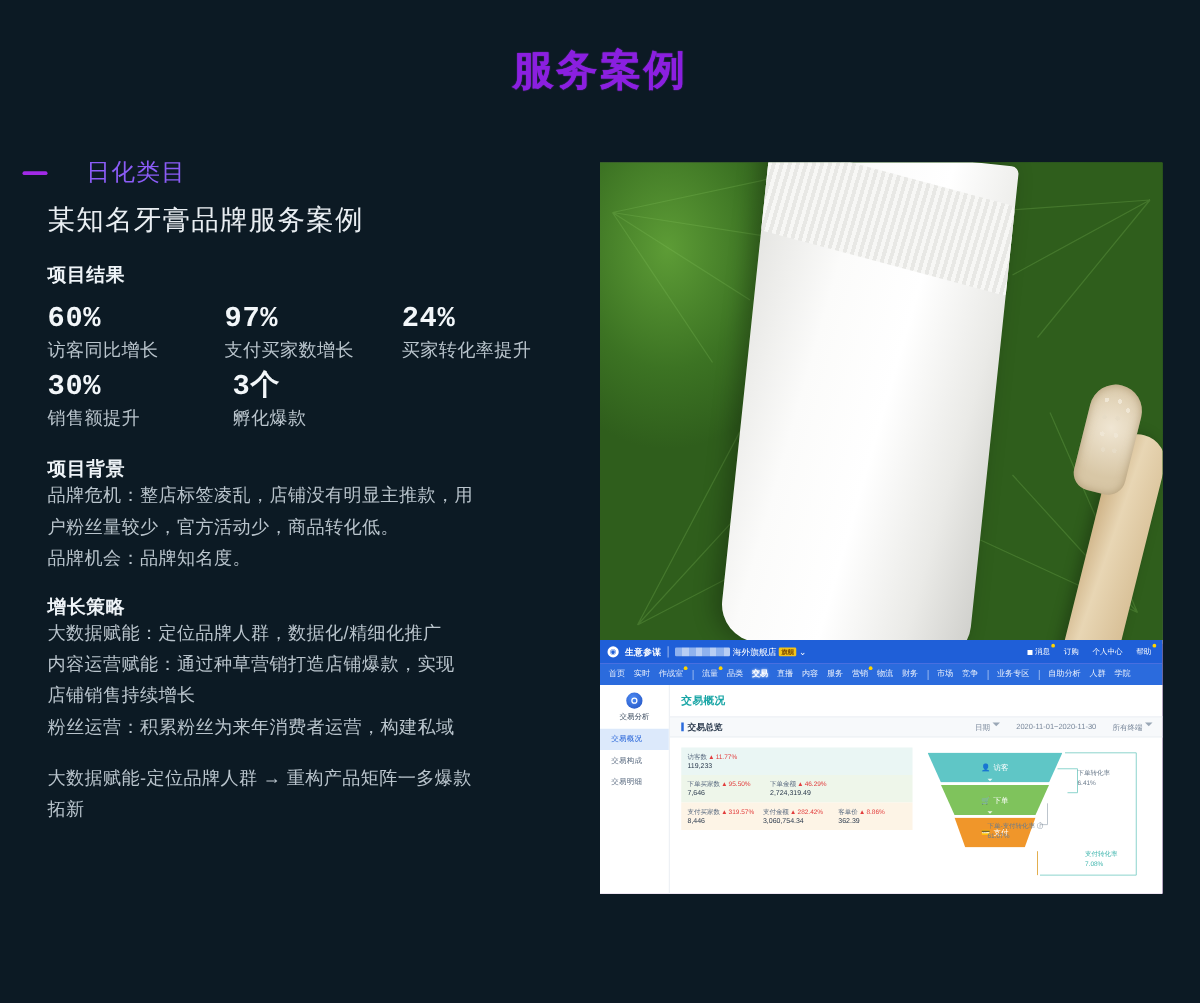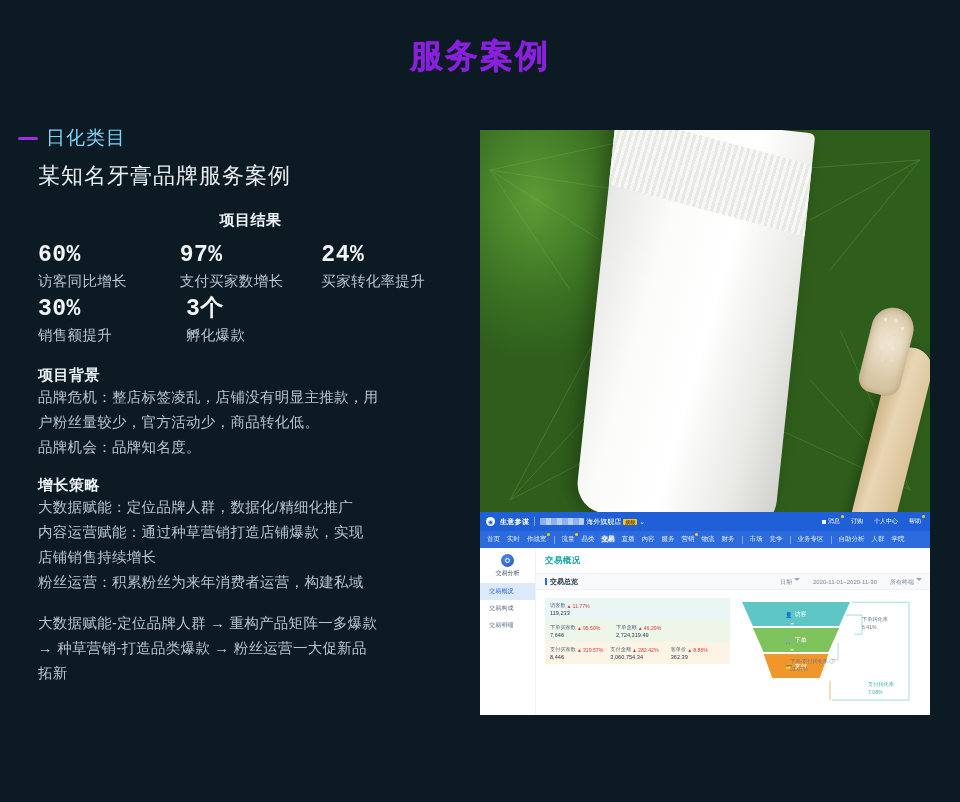--- a/index.html
+++ b/index.html
@@ -19,21 +19,21 @@
     color: #8b1fe0;
     text-shadow: 0 0 1px #9b2ff0;
   }
 
   
   .left-col {
     position: absolute; left: 18px; top: 125px; width: 445px;
   }
   .cat-row { display: flex; align-items: center; gap: 8px; }
   .cat-dash { width: 20px; height: 3px; background: #a22ae8; border-radius: 2px; display:block; }
-  .cat-label { font-size: 19px; color: #7dd3fc; font-weight: 500; letter-spacing: 1px; }
+  .cat-label { font-size: 19px; color: #8b5cf6; font-weight: 500; letter-spacing: 1px; margin-left: 23px; }
   .case-title {
     margin-top: 10px; margin-left: 20px;
     font-size: 22px; color: #e9eef2; letter-spacing: 1px;
   }
 
   .sec { margin-left: 20px; }
   .sec-h {
     font-size: 15px; font-weight: bold; color: #eef3f7;
     letter-spacing: .5px;
   }
@@ -234,21 +234,21 @@
 
   <div class="left-col">
 
     <div class="cat-row">
       <span class="cat-dash"></span>
       <span class="cat-label">日化类目</span>
     </div>
 
     <div class="case-title">某知名牙膏品牌服务案例</div>
 
-    <div class="sec" style="margin-top:20px;text-align:center;">
+    <div class="sec" style="margin-top:20px;">
       <div class="sec-h">项目结果</div>
     </div>
     <div class="metrics">
       <div class="m-row">
         <div class="m-cell">
           <div class="m-val">60%</div>
           <div class="m-lab">访客同比增长</div>
         </div>
         <div class="m-cell">
           <div class="m-val">97%</div>
@@ -281,21 +281,20 @@
     <div class="sec" style="margin-top:16px;">
       <div class="sec-h">增长策略</div>
       <div class="sec-p">大数据赋能：定位品牌人群，数据化/精细化推广</div>
       <div class="sec-p">内容运营赋能：通过种草营销打造店铺爆款，实现</div>
       <div class="sec-p">店铺销售持续增长</div>
       <div class="sec-p">粉丝运营：积累粉丝为来年消费者运营，构建私域</div>
     </div>
 
     <div class="sec" style="margin-top:16px;">
       <div class="sec-p" style="margin-top:6px;">大数据赋能-定位品牌人群 → 重构产品矩阵一多爆款</div>
-      <div class="sec-p">→ 种草营销-打造品类爆款 → 粉丝运营一大促新品</div>
       <div class="sec-p">拓新</div>
     </div>
   </div>
 
   <div class="photo">
     <div class="leafbg"></div>
     <svg class="veins" viewBox="0 0 450 385" preserveAspectRatio="none">
       <g stroke="#86c45f" stroke-width="1" fill="none" opacity=".55">
         <path d="M10 40 L150 10 M10 40 L140 60 M10 40 L120 110 M10 40 L90 160"></path>
         <path d="M30 370 L140 250 M30 370 L165 300 M30 370 L120 200"></path>

